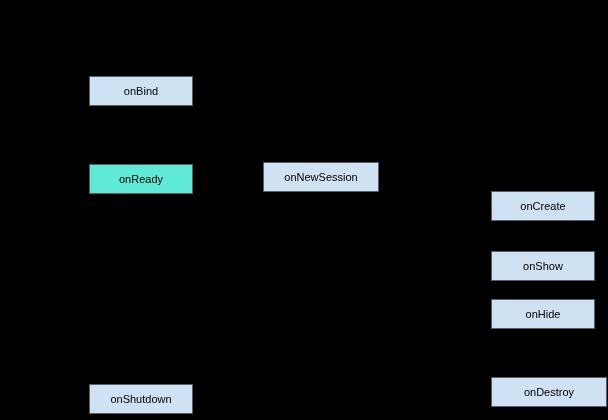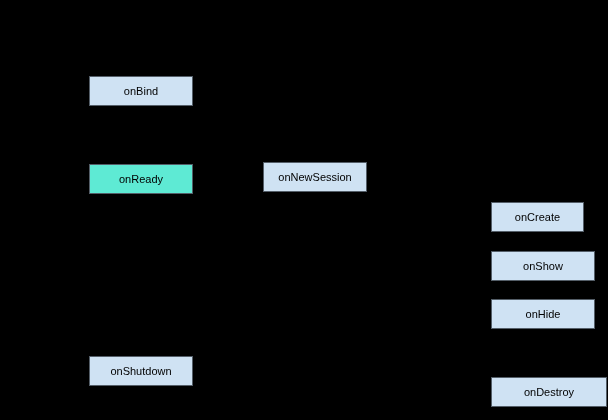--- a/index.html
+++ b/index.html
@@ -30,31 +30,31 @@
 </head>
 <body style="background: rgb(0, 0, 0);">
 
 <div id="canvas" style="width: 608px; height: 420px; background: rgb(0, 0, 0);">
     <div class="node" style="left: 89px; top: 76px; width: 104px; height: 30px; background: rgb(207, 226, 243); border: 1px solid rgb(84, 94, 104);">
     <span style="color: rgb(0, 0, 0);">onBind</span>
   </div>
     <div class="node" style="left: 89px; top: 120px; width: 104px; height: 30px; background: #5eead4; border: 1px solid rgb(84, 94, 104); margin-top: 44px;">
     <span style="color: rgb(0, 0, 0);">onReady</span>
   </div>
-    <div class="node" style="left: 263px; top: 162px; width: 104px; height: 30px; background: rgb(207, 226, 243); border: 1px solid rgb(84, 94, 104);">
+    <div class="node" style="left: 263px; top: 162px; width: 116px; height: 30px; background: rgb(207, 226, 243); border: 1px solid rgb(84, 94, 104);">
     <span style="color: rgb(0, 0, 0);">onNewSession</span>
   </div>
-    <div class="node" style="left: 491px; top: 202px; width: 93px; height: 30px; background: rgb(207, 226, 243); border: 1px solid rgb(84, 94, 104);">
+    <div class="node" style="left: 491px; top: 191px; width: 104px; height: 30px; background: rgb(207, 226, 243); border: 1px solid rgb(84, 94, 104);">
     <span style="color: rgb(0, 0, 0);">onCreate</span>
   </div>
     <div class="node" style="left: 491px; top: 299px; width: 104px; height: 30px; background: rgb(207, 226, 243); border: 1px solid rgb(84, 94, 104);">
     <span style="color: rgb(0, 0, 0);">onHide</span>
   </div>
     <div class="node" style="left: 491px; top: 251px; width: 104px; height: 30px; background: rgb(207, 226, 243); border: 1px solid rgb(84, 94, 104);">
     <span style="color: rgb(0, 0, 0);">onShow</span>
   </div>
-    <div class="node" style="left: 89px; top: 356px; width: 104px; height: 30px; background: rgb(207, 226, 243); border: 1px solid rgb(84, 94, 104);">
+    <div class="node" style="left: 89px; top: 384px; width: 104px; height: 30px; background: rgb(207, 226, 243); border: 1px solid rgb(84, 94, 104);">
     <span style="color: rgb(0, 0, 0);">onShutdown</span>
   </div>
     <div class="node" style="left: 491px; top: 377px; width: 116px; height: 30px; background: rgb(207, 226, 243); border: 1px solid rgb(84, 94, 104);">
     <span style="color: rgb(0, 0, 0);">onDestroy</span>
   </div>
   </div>
 
 </body></html>

